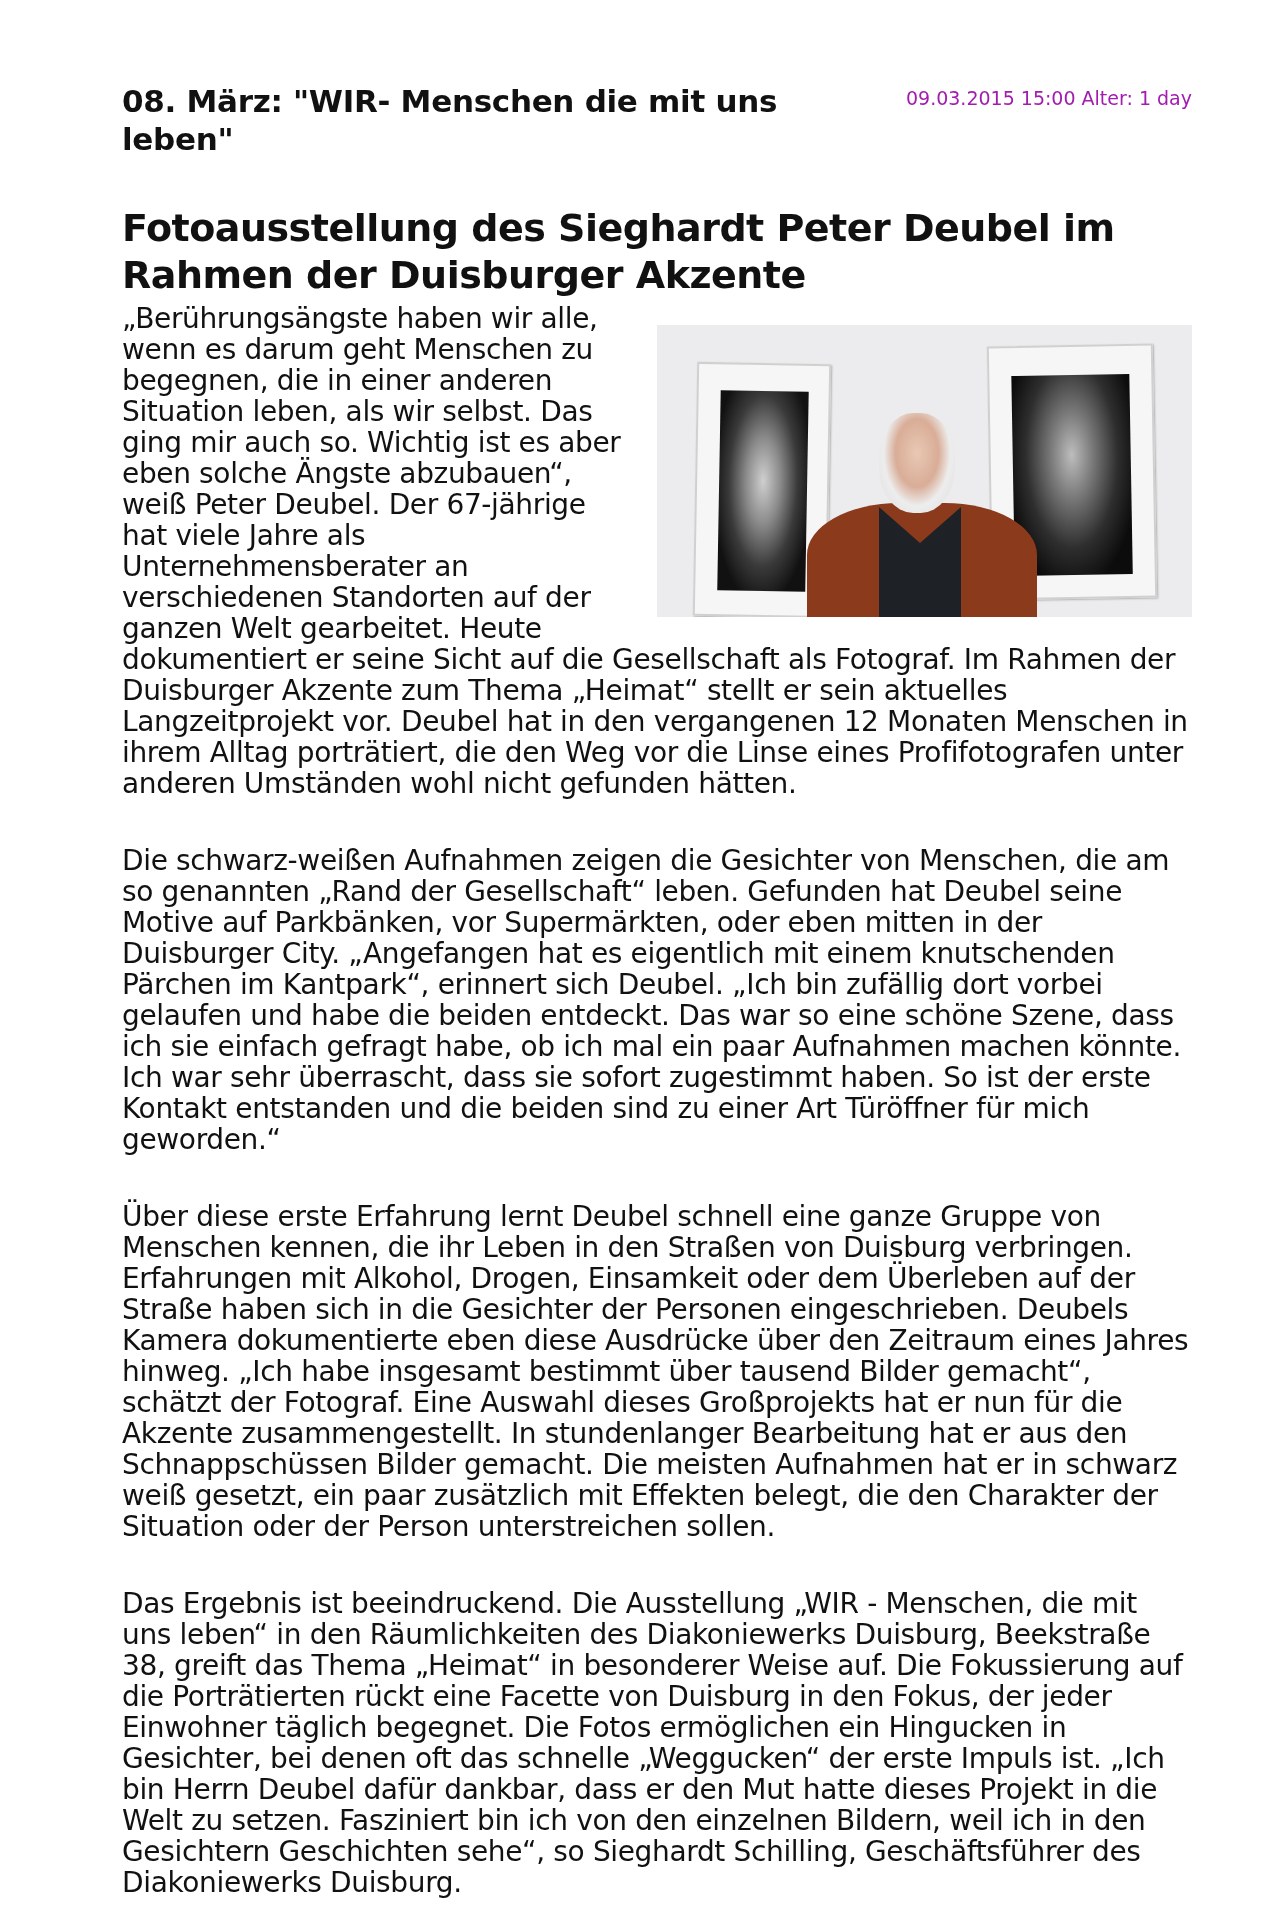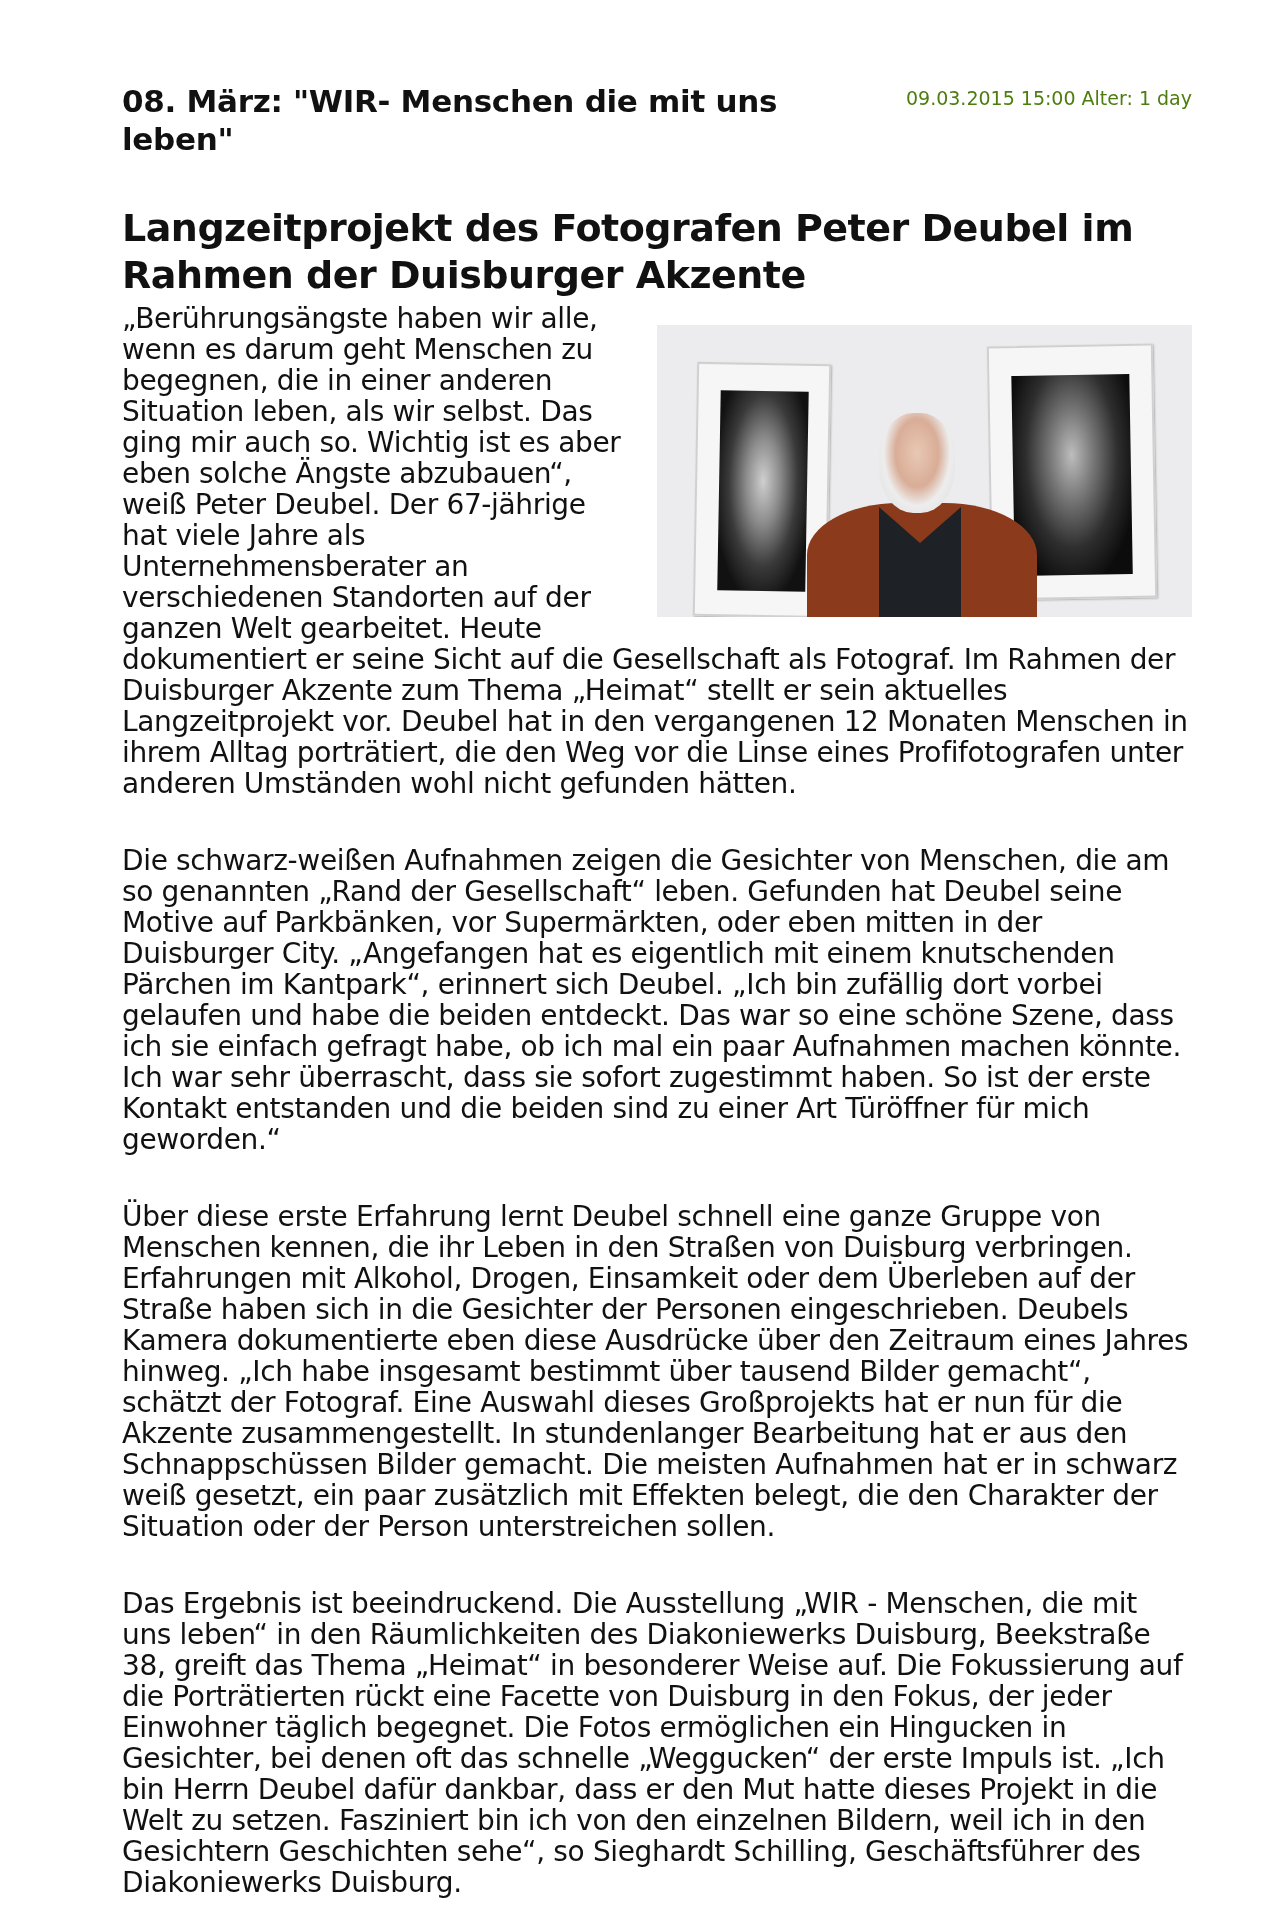--- a/index.html
+++ b/index.html
@@ -28,21 +28,21 @@
       line-height: 38px;
       letter-spacing: -0.3px;
       margin: 0;
     }
     .doc-meta {
       position: absolute;
       right: 0;
       top: 4px;
       font-size: 19px;
       line-height: 24px;
-      color: #4d7c0f;
+      color: #a21caf;
       white-space: nowrap;
     }
     .article-title {
       position: absolute;
       left: 122px;
       top: 205px;
       width: 1070px;
       margin: 0;
       font-family: "DejaVu Sans", sans-serif;
       font-weight: bold;
@@ -106,21 +106,21 @@
     }
   </style>
 </head>
 <body>
 
 <div class="header">
   <h1 class="doc-title">08. März: "WIR- Menschen die mit uns leben"</h1>
   <div class="doc-meta">09.03.2015 15:00 Alter: 1 day</div>
 </div>
 
-<h2 class="article-title">Langzeitprojekt des Fotografen Peter Deubel im Rahmen der Duisburger Akzente</h2>
+<h2 class="article-title">Fotoausstellung des Sieghardt Peter Deubel im Rahmen der Duisburger Akzente</h2>
 
 <div class="article-body">
   <div class="photo" title="Peter Deubel standing between two framed black-and-white portrait photographs">
     <div class="frame left">
       <div class="portrait"></div>
     </div>
     <div class="frame right">
       <div class="portrait"></div>
     </div>
     <div class="person-body"></div>

